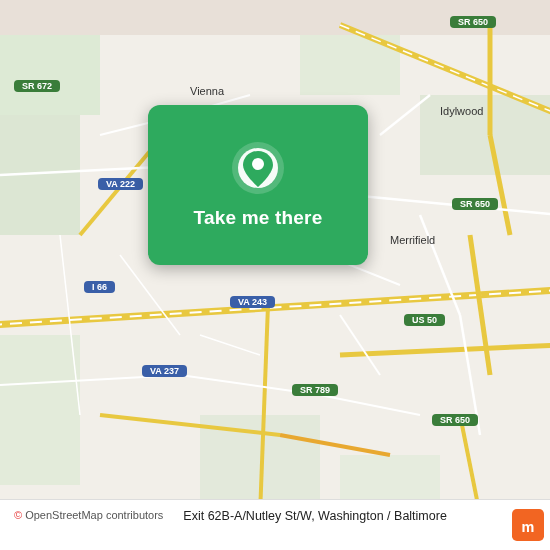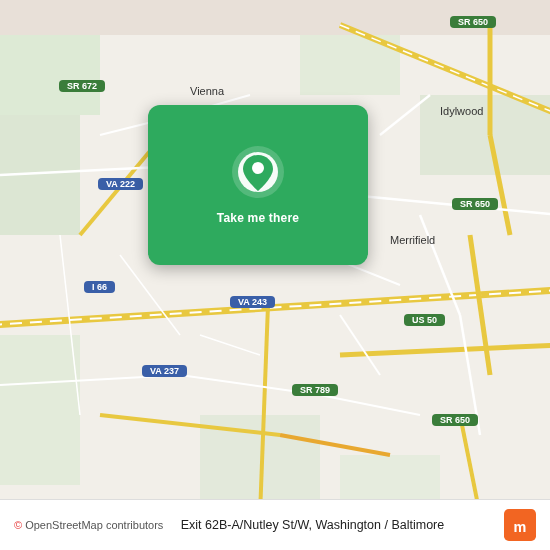--- a/index.html
+++ b/index.html
@@ -46,35 +46,34 @@
     }
 
     #take-me-there-card .pin-icon {
       width: 54px;
       height: 54px;
       margin-bottom: 12px;
     }
 
     #take-me-there-card .card-label {
       color: #fff;
-      font-size: 12px;
+      font-size: 19px;
       font-weight: 600;
       letter-spacing: 0.2px;
     }
 
     
     #bottom-bar {
       position: absolute;
       bottom: 0;
       left: 0;
       width: 100%;
       background: #fff;
-      padding: 9px 14px 9px 14px;
+      padding: 9px 6px 9px 14px;
       display: flex;
-      align-items: center;
       gap: 10px;
       border-top: 1px solid #ddd;
     }
 
     #bottom-bar .osm-credit {
       font-size: 11px;
       color: #555;
       flex: 1;
     }
 
@@ -179,21 +178,21 @@
     <line x1="460" y1="280" x2="480" y2="400" stroke="#fff" stroke-width="2.5"></line>
 
     <line x1="60" y1="200" x2="80" y2="380" stroke="#fff" stroke-width="1.5"></line>
     <line x1="120" y1="220" x2="180" y2="300" stroke="#fff" stroke-width="1.5"></line>
     <line x1="200" y1="300" x2="260" y2="320" stroke="#fff" stroke-width="1.5"></line>
     <line x1="340" y1="280" x2="380" y2="340" stroke="#fff" stroke-width="2"></line>
 
   </svg>
 
   <div class="road-badge badge-green" style="left:450px;top:16px;">SR 650</div>
-  <div class="road-badge badge-green" style="left:14px;top:80px;margin-left:45px;">SR 672</div>
+  <div class="road-badge badge-green" style="left:14px;top:80px;">SR 672</div>
   <div class="road-badge badge-green" style="left:452px;top:198px;">SR 650</div>
   <div class="road-badge badge-blue" style="left:98px;top:178px;">VA 222</div>
   <div class="road-badge badge-blue" style="left:230px;top:296px;">VA 243</div>
   <div class="road-badge badge-blue" style="left:84px;top:268px;margin-top:13px;">I 66</div>
   <div class="road-badge badge-blue" style="left:142px;top:365px;">VA 237</div>
   <div class="road-badge badge-green" style="left:292px;top:384px;">SR 789</div>
   <div class="road-badge badge-green" style="left:404px;top:314px;">US 50</div>
   <div class="road-badge badge-green" style="left:432px;top:414px;">SR 650</div>
 
   <div class="place-label" style="left:190px;top:85px;">Vienna</div>

